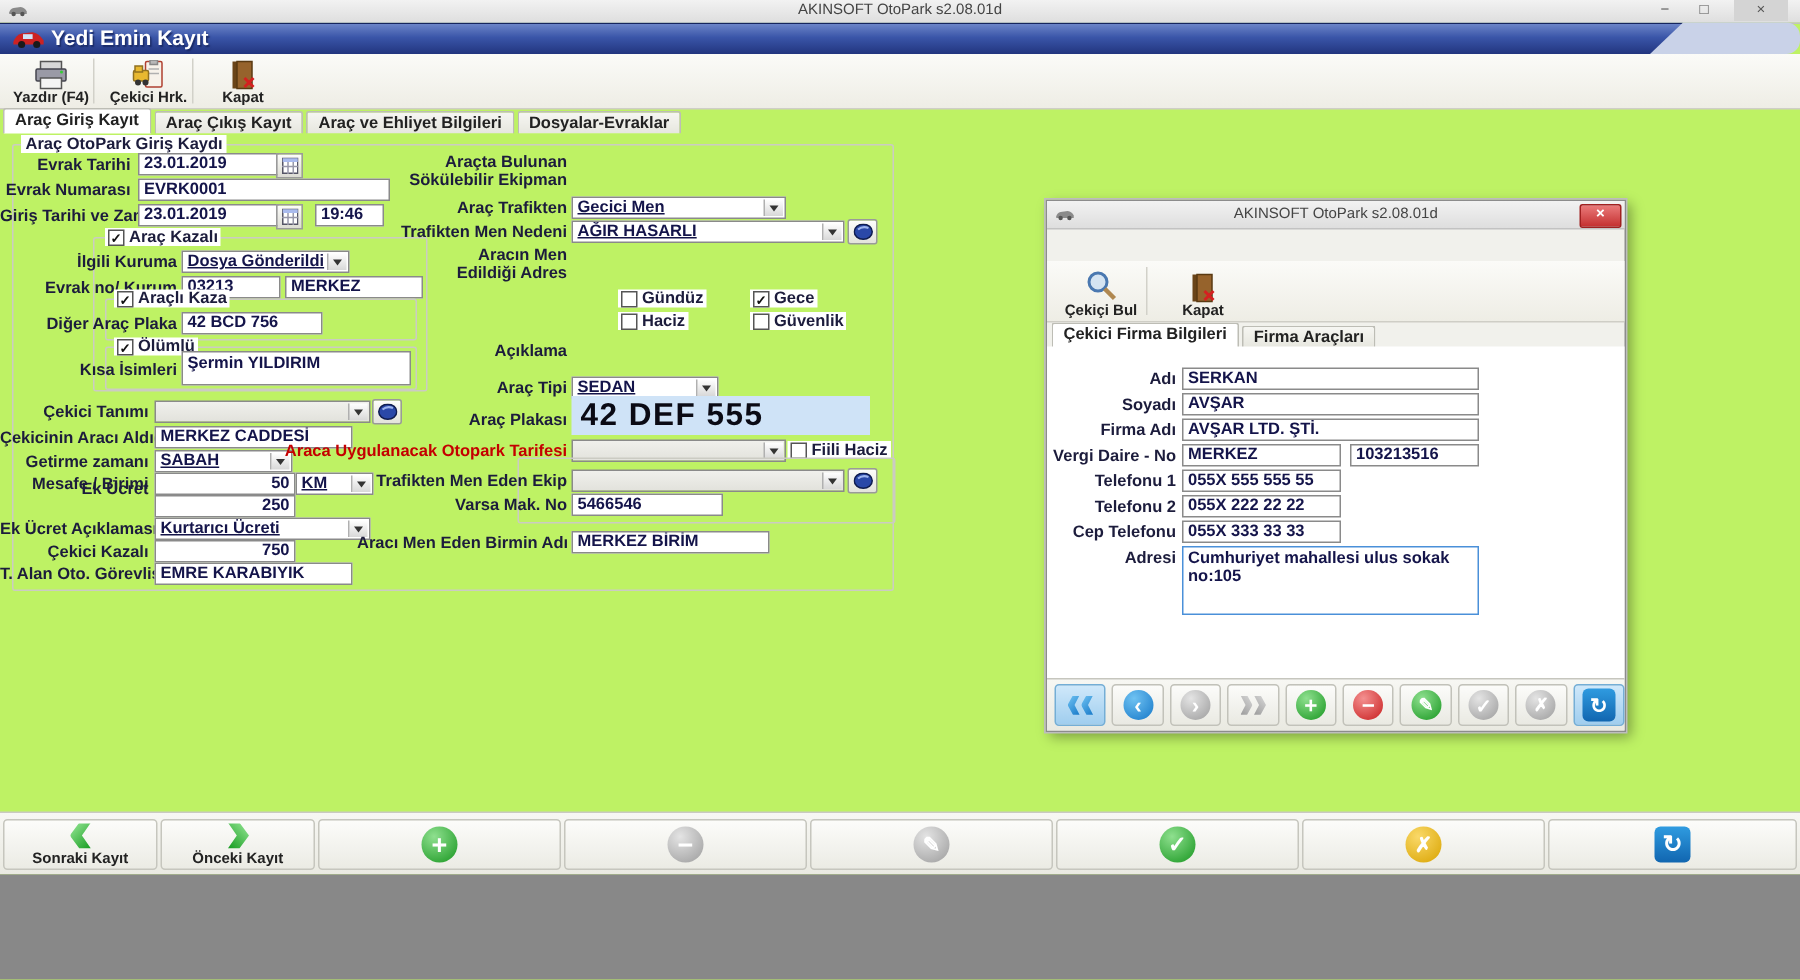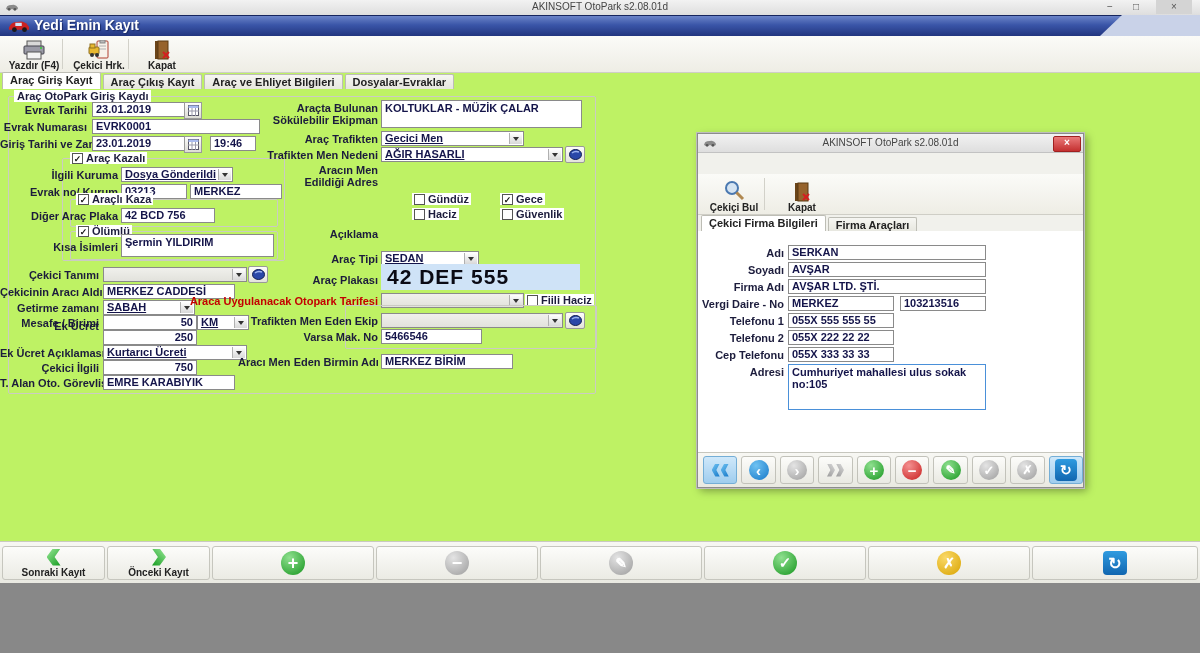--- a/index.html
+++ b/index.html
@@ -5,21 +5,21 @@
   html,body{margin:0;padding:0;background:#888;}
   #app{position:relative;width:1200px;height:583px;background:#bef264;overflow:hidden;
        font-family:"Liberation Sans",sans-serif;font-size:11px;}
   
   .osbar{position:absolute;left:0;top:0;width:1200px;height:15px;
          background:linear-gradient(#f2f2f2,#dedede);border-bottom:1px solid #c2c2c2;}
   .ostitle{position:absolute;left:0;right:0;top:1px;text-align:center;font-size:10px;color:#444;}
   .osctl{position:absolute;top:0;height:14px;width:24px;text-align:center;line-height:13px;
          font-size:10px;color:#555;}
   
-  .hdrwrap{position:absolute;left:0;width:100%;height:21px;background:#c9d2e8;}
+  .hdrwrap{position:absolute;left:0;width:100%;height:21px;background:#c9d2e8;border-radius:9px;}
   .hdrblue{position:absolute;left:0;top:0;height:100%;
            background:linear-gradient(#6b84c8 0%,#3a55a8 45%,#22357f 100%);
            border-top:1px solid #16255e;box-sizing:border-box;
            clip-path:polygon(0 0,100% 0,calc(100% - 22px) 100%,0 100%);}
   .hdrtitle{position:absolute;top:2px;font-size:14px;font-weight:bold;color:#fff;
             text-shadow:1px 1px 1px #1a2a66;white-space:nowrap;}
   
   .tbar{position:absolute;left:0;width:100%;background:linear-gradient(#fbfbf8,#eeede5);
         border-bottom:1px solid #cfcec6;}
   .tbt{position:absolute;top:2px;height:32px;display:flex;flex-direction:column;align-items:center;
@@ -248,31 +248,30 @@
       </i></div>
 
   <div class="lb" style="left:0;top:320px;width:99px">Ek Ücret</div>
   <div class="in num" style="left:103px;top:330px;width:86px">250</div>
 
   <div class="lb" style="left:0;top:347px;width:99px">Ek Ücret Açıklaması</div>
   <div class="dd" style="left:103px;top:345px;width:123px"><span>Kurtarıcı Ücreti</span><i class="ar">
         <b></b>
       </i></div>
 
-  <div class="lb" style="left:0;top:362px;width:99px">Çekici İlgili</div>
+  <div class="lb" style="left:0;top:362px;width:99px">Çekici Kazalı</div>
   <div class="in num" style="left:103px;top:360px;width:86px">750</div>
 
   <div class="lb" style="left:0;top:377px;width:99px">T. Alan Oto. Görevlisi</div>
   <div class="in" style="left:103px;top:375px;width:124px">EMRE KARABIYIK</div>
 
   <div class="lb" style="left:238px;top:102px;width:140px">
     <div>Araçta Bulunan</div>
     <div>Sökülebilir Ekipman</div>
   </div>
-  <div class="ta" style="left:381px;top:100px;width:193px;height:24px">KOLTUKLAR - MÜZİK ÇALAR</div>
 
   <div class="lb" style="left:238px;top:133px;width:140px">Araç Trafikten</div>
   <div class="dd" style="left:381px;top:131px;width:122px"><span>Gecici Men</span><i class="ar">
         <b></b>
       </i></div>
 
   <div class="lb" style="left:238px;top:149px;width:140px">Trafikten Men Nedeni</div>
   <div class="dd" style="left:381px;top:147px;width:161px"><span>AĞIR HASARLI</span><i class="ar">
         <b></b>
       </i></div>

